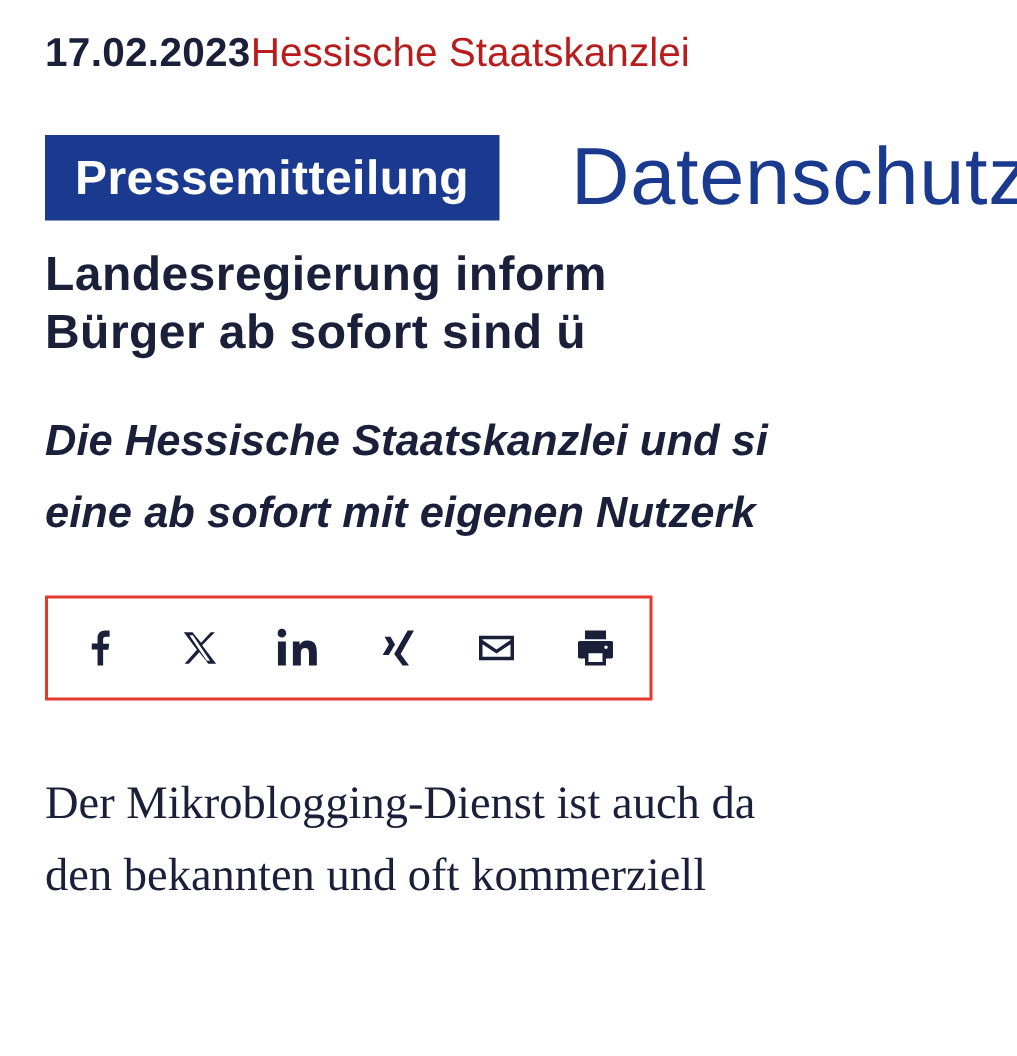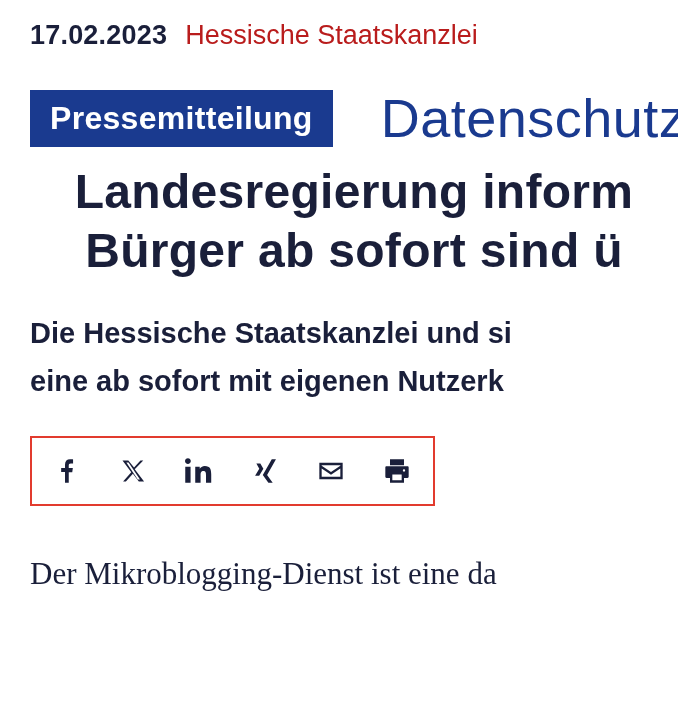--- a/index.html
+++ b/index.html
@@ -7,38 +7,36 @@
     font-family: -apple-system, BlinkMacSystemFont, "Segoe UI", Arial, sans-serif;
     color: #1a1f3a;
     padding: 20px 0 0 30px;
     width: 678px;
     overflow: hidden;
     background: #fff;
   }
   .meta-row {
     display: flex;
     align-items: flex-start;
-    gap: 18px;
     margin-bottom: 36px;
   }
   .date {
     font-size: 27px;
     font-weight: 700;
     color: #1a1f3a;
     letter-spacing: 0.2px;
   }
   .source {
     font-size: 27px;
     font-weight: 400;
     color: #b91c1c;
   }
   .title-block {
     margin-bottom: 30px;
     white-space: nowrap;
-    text-align: center;
   }
   .badge-row {
     display: flex;
     align-items: center;
     gap: 20px;
     margin-bottom: 14px;
   }
   .badge {
     background: #1a3a8f;
     color: #fff;
@@ -49,33 +47,34 @@
     letter-spacing: 0.3px;
   }
   .topic-heading {
     color: #1a3a8f;
     font-size: 54px;
     font-weight: 400;
     letter-spacing: 0.5px;
     margin-left: 28px;
   }
   .headline {
-    font-size: 48px;
+    font-size: 32px;
     font-weight: 700;
     color: #1a1f3a;
     line-height: 1.22;
     letter-spacing: 0.3px;
   }
   .lede {
     font-size: 29px;
     font-weight: 700;
     color: #1a1f3a;
     line-height: 1.65;
     margin-bottom: 30px;
     white-space: nowrap;
+    font-style: italic;
   }
   .share-bar {
     display: flex;
     align-items: center;
     gap: 36px;
     padding: 18px 20px;
     border: 2.5px solid #e23b2e;
     width: 405px;
     margin-bottom: 44px;
   }
@@ -153,14 +152,15 @@
       </svg>
   </a>
   <a class="share-icon">
     <svg viewBox="0 0 24 24">
         <path d="M6 2h12v5H6V2zm-3 6h18c.6 0 1 .4 1 1v8c0 .6-.4 1-1 1h-3v4H6v-4H3c-.6 0-1-.4-1-1V9c0-.6.4-1 1-1zm5 7v5h8v-5H8zm10-4.5a1 1 0 100 2 1 1 0 000-2z"></path>
       </svg>
   </a>
 </div>
 
 <p class="body-text">
-  <span>Der Mikroblogging-Dienst ist eine da</span><br>
+  <span>Der Mikroblogging-Dienst ist auch da</span><br>
+  <span>den bekannten und oft kommerziell</span>
 </p>
 
 </body></html>

